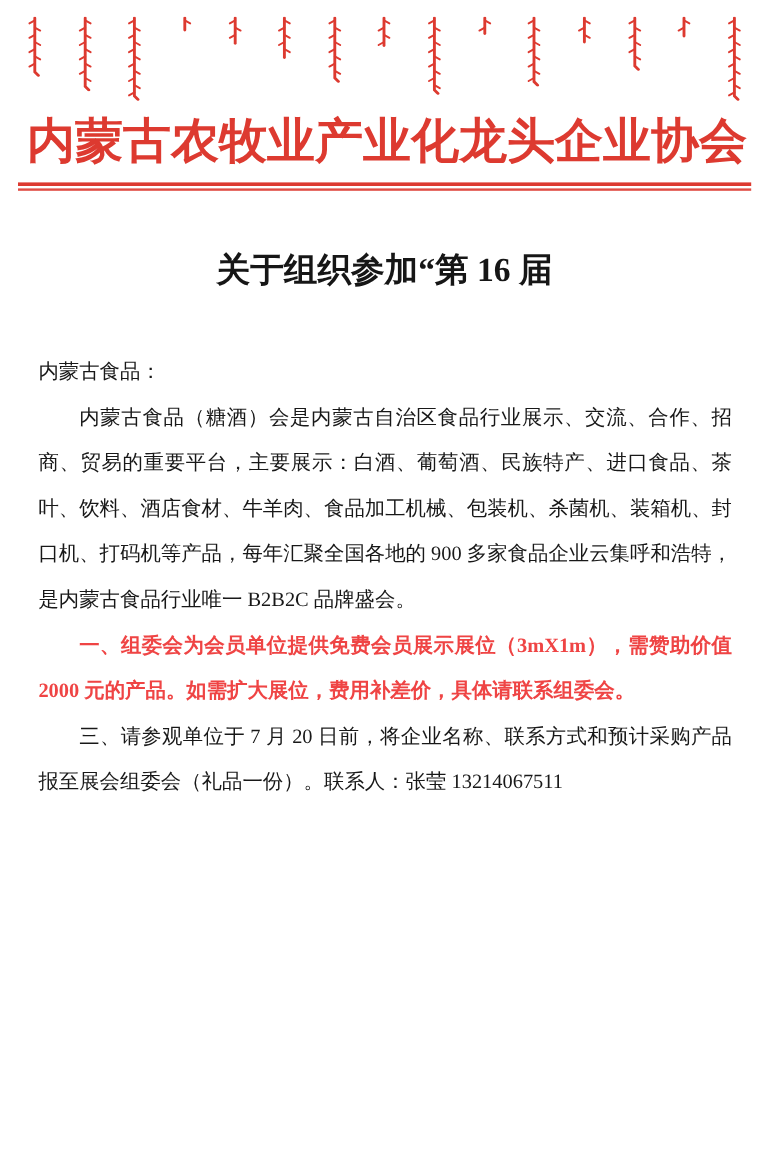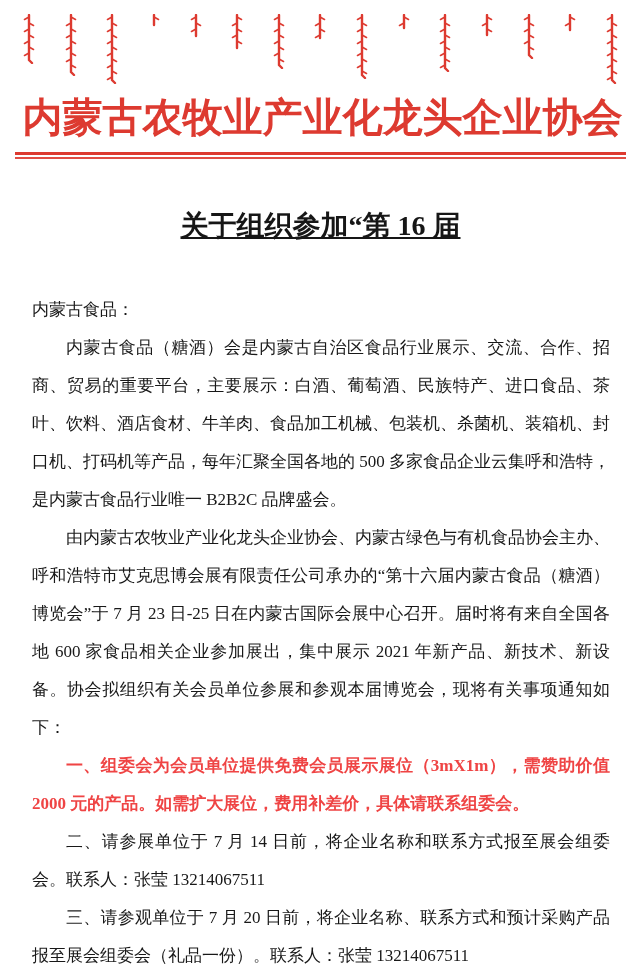--- a/index.html
+++ b/index.html
@@ -67,21 +67,20 @@
   }
 
   
   .notice-title {
     margin: 46px 0 0 0;
     text-align: center;
     font-size: 28px;
     line-height: 42px;
     font-weight: bold;
     color: #161616;
-    text-decoration: underline;
   }
 
   
   .notice-body {
     margin-top: 44px;
     padding: 0 31px 0 32px;
     font-size: 17px;
     line-height: 38px;
     text-align: justify;
     color: #181818;
@@ -248,20 +247,18 @@
       <div class="divider-thin"></div>
     </div>
   </header>
 
   <h2 class="notice-title">
     <span>关于组织参加“第 16 届</span><br>
   </h2>
 
   <main class="notice-body">
     <p class="salutation">内蒙古食品：</p>
-    <p>内蒙古食品（糖酒）会是内蒙古自治区食品行业展示、交流、合作、招商、贸易的重要平台，主要展示：白酒、葡萄酒、民族特产、进口食品、茶叶、饮料、酒店食材、牛羊肉、食品加工机械、包装机、杀菌机、装箱机、封口机、打码机等产品，每年汇聚全国各地的 500 多家食品企业云集呼和浩特，是内蒙古食品行业唯一 B2B2C 品牌盛会。</p>
-    <p>由内蒙古农牧业产业化龙头企业协会、内蒙古绿色与有机食品协会主办、呼和浩特市艾克思博会展有限责任公司承办的“第十六届内蒙古食品（糖酒）博览会”于 7 月 23 日-25 日在内蒙古国际会展中心召开。届时将有来自全国各地 600 家食品相关企业参加展出，集中展示 2021 年新产品、新技术、新设备。协会拟组织有关会员单位参展和参观本届博览会，现将有关事项通知如下：</p>
+    <p>内蒙古食品（糖酒）会是内蒙古自治区食品行业展示、交流、合作、招商、贸易的重要平台，主要展示：白酒、葡萄酒、民族特产、进口食品、茶叶、饮料、酒店食材、牛羊肉、食品加工机械、包装机、杀菌机、装箱机、封口机、打码机等产品，每年汇聚全国各地的 900 多家食品企业云集呼和浩特，是内蒙古食品行业唯一 B2B2C 品牌盛会。</p>
     <p class="bold">一、组委会为会员单位提供免费会员展示展位（3mX1m），需赞助价值 2000 元的产品。如需扩大展位，费用补差价，具体请联系组委会。</p>
-    <p>二、请参展单位于 7 月 14 日前，将企业名称和联系方式报至展会组委会。联系人：张莹 13214067511</p>
     <p>三、请参观单位于 7 月 20 日前，将企业名称、联系方式和预计采购产品报至展会组委会（礼品一份）。联系人：张莹 13214067511</p>
   </main>
 
 </div>
 
 </body></html>

